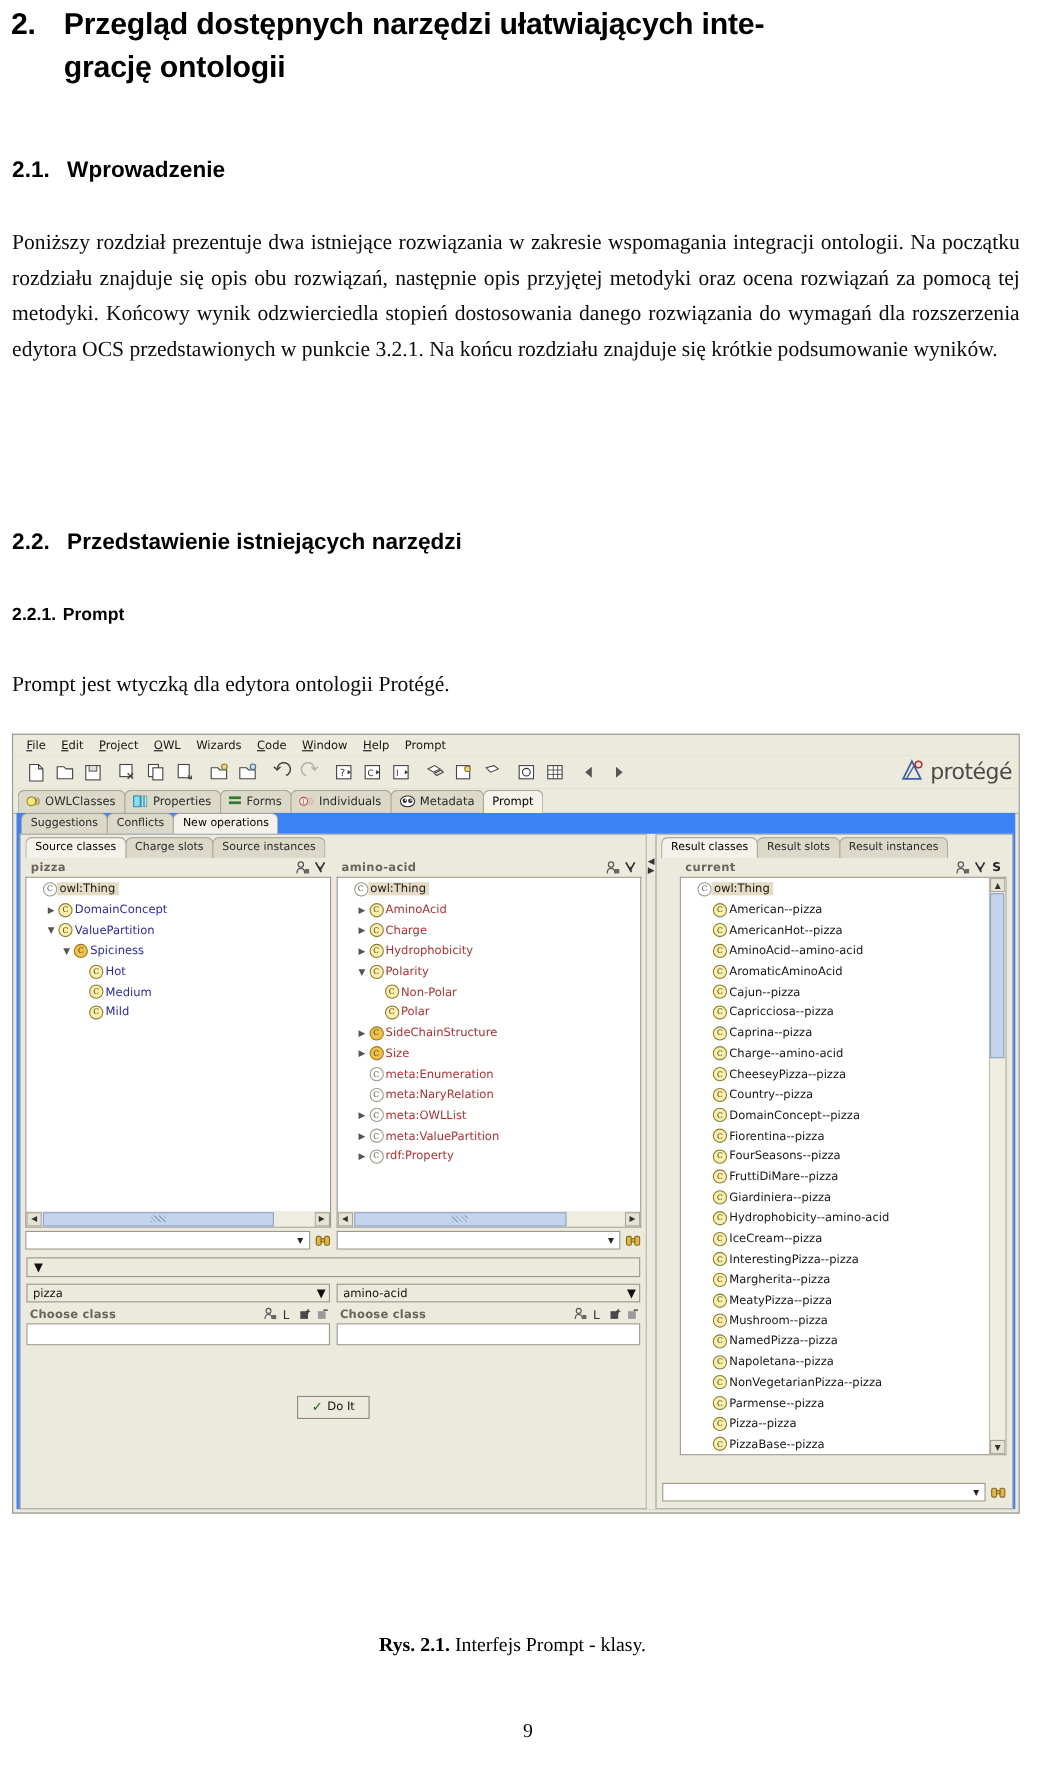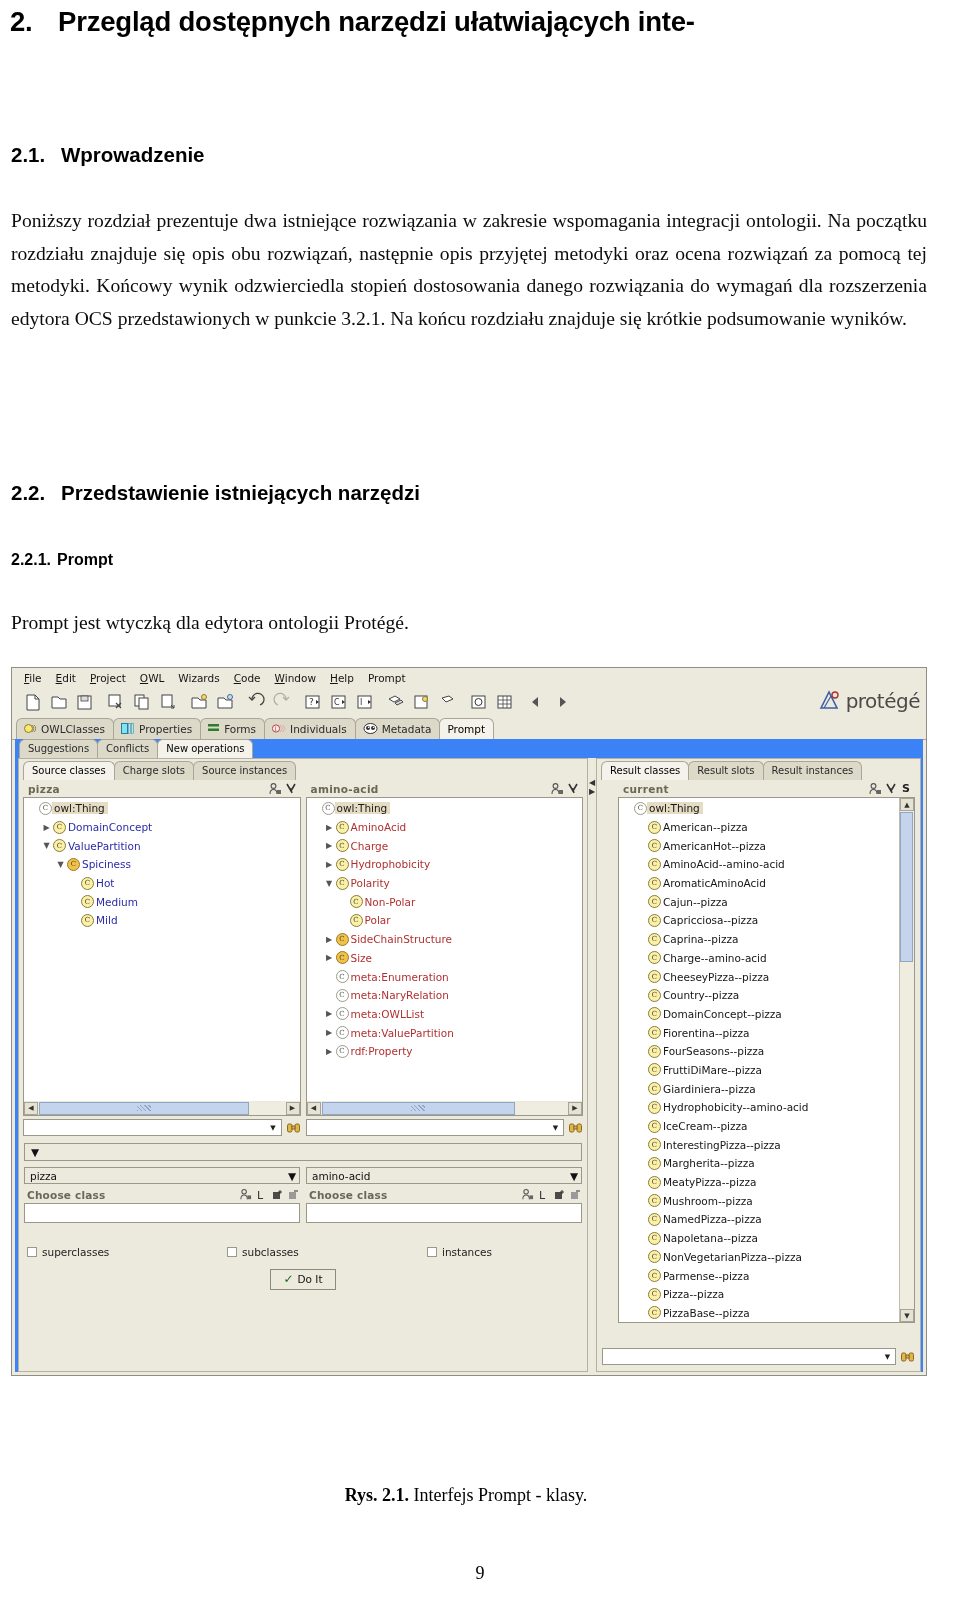--- a/index.html
+++ b/index.html
@@ -362,21 +362,21 @@
     position: absolute; left: 0; width: 960px; text-align: center;
     font-size: 18px;
   }
 </style>
 </head>
 <body>
 
 <div class="doc">
 
   <h1 class="chapter-title">
-    <span class="num">2.</span><span class="body-txt"><span>Przegląd dostępnych narzędzi ułatwiających inte-</span></span>
+    <span class="num">2.</span><span class="body-txt"><span>Przegląd dostępnych narzędzi ułatwiających inte-</span><span class="ln2" style="margin-left:0">grację ontologii</span></span>
   </h1>
 
   <h2 class="sec" style="top:143px">
     <span class="num">2.1.</span><span>Wprowadzenie</span>
   </h2>
 
   <p class="para" style="left:11px; top:205px; width:916px;">Poniższy rozdział prezentuje dwa istniejące rozwiązania w zakresie wspomagania integracji ontologii. Na początku rozdziału znajduje się opis obu rozwiązań, następnie opis przyjętej metodyki oraz ocena rozwiązań za pomocą tej metodyki. Końcowy wynik odzwierciedla stopień dostosowania danego rozwiązania do wymagań dla rozszerzenia edytora OCS przedstawionych w punkcie 3.2.1. Na końcu rozdziału znajduje się krótkie podsumowanie wyników.</p>
 
   <h2 class="sec" style="top:481px">
     <span class="num">2.2.</span><span>Przedstawienie istniejących narzędzi</span>
@@ -880,34 +880,20 @@
                   <svg width="13" height="13" viewBox="0 0 13 13">
                       <rect x="2" y="4" width="7" height="7" fill="#9a9a9a"></rect>
                       <path d="M7 3h4" stroke="#333" stroke-width="1"></path>
                     </svg>
                 </span>
               </div>
               <div class="choose-field"></div>
             </div>
           </div>
 
-          <div class="checks" style="top:487px">
-            <label class="chk" style="width:200px">
-              <span class="chkbox"></span>
-              <span>superclasses</span>
-            </label>
-            <label class="chk" style="width:200px">
-              <span class="chkbox"></span>
-              <span>subclasses</span>
-            </label>
-            <label class="chk">
-              <span class="chkbox"></span>
-              <span>instances</span>
-            </label>
-          </div>
 
           <div class="doit-wrap" style="top:510px">
             <div class="doit">
               <span class="tick">✓</span>
               <span>Do It</span>
             </div>
           </div>
 
         </div>
 

